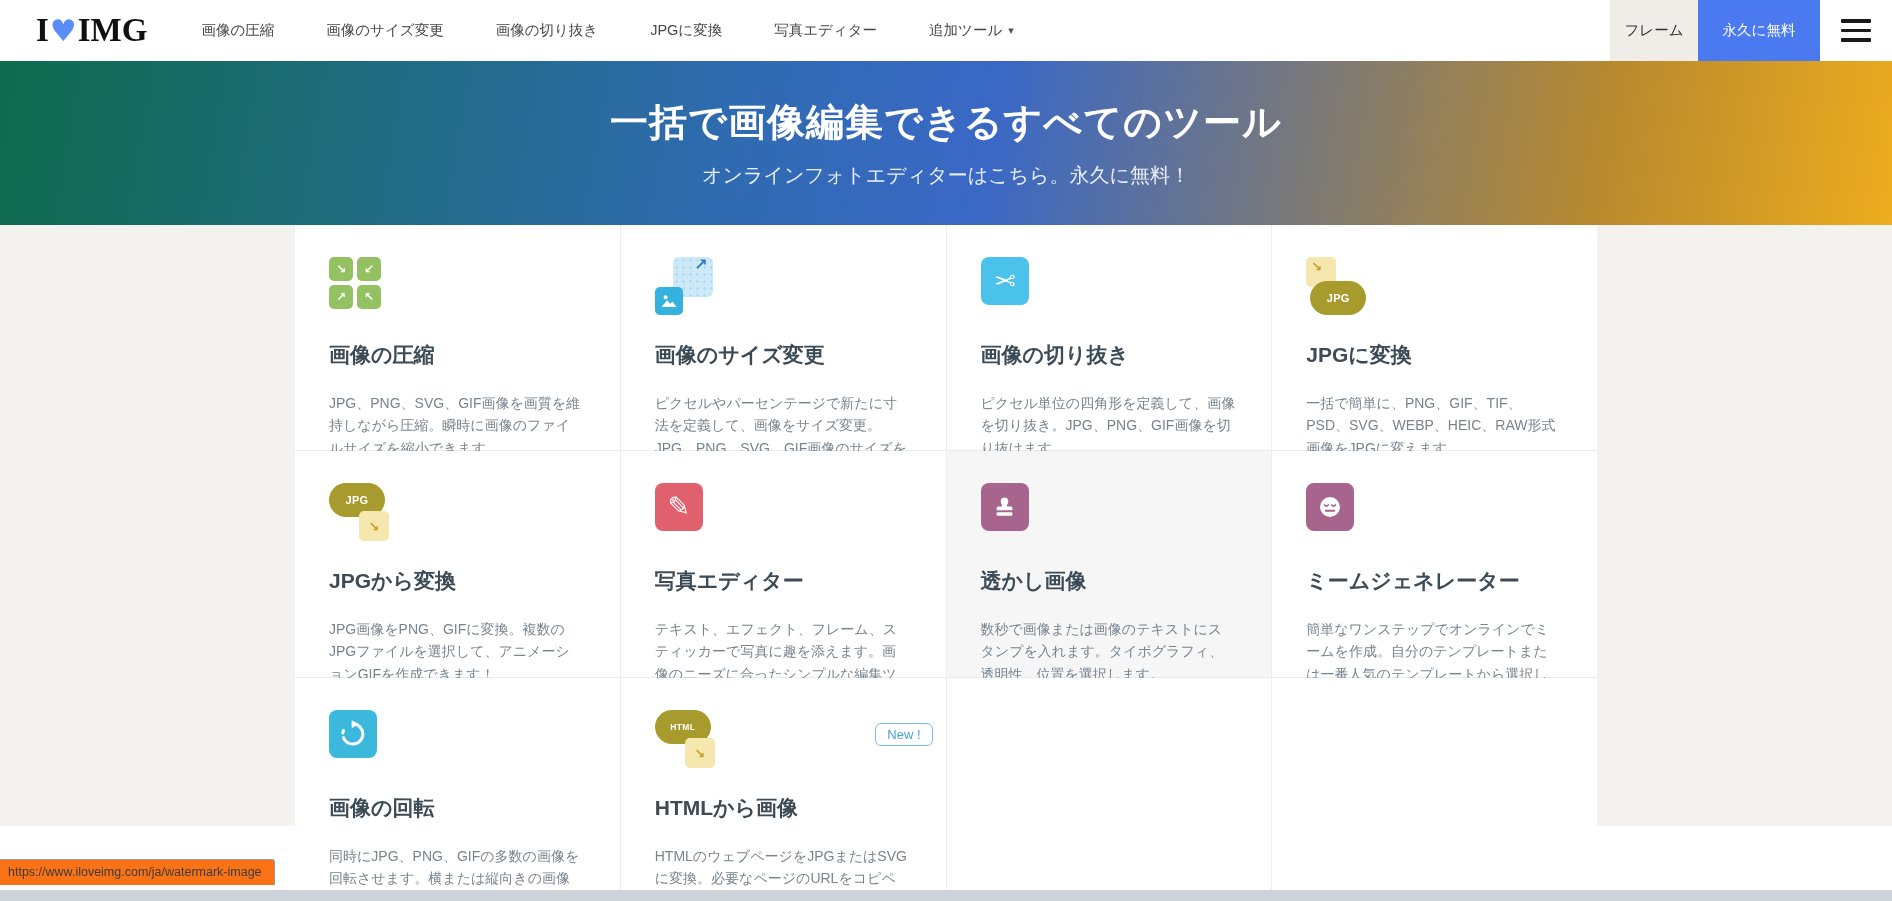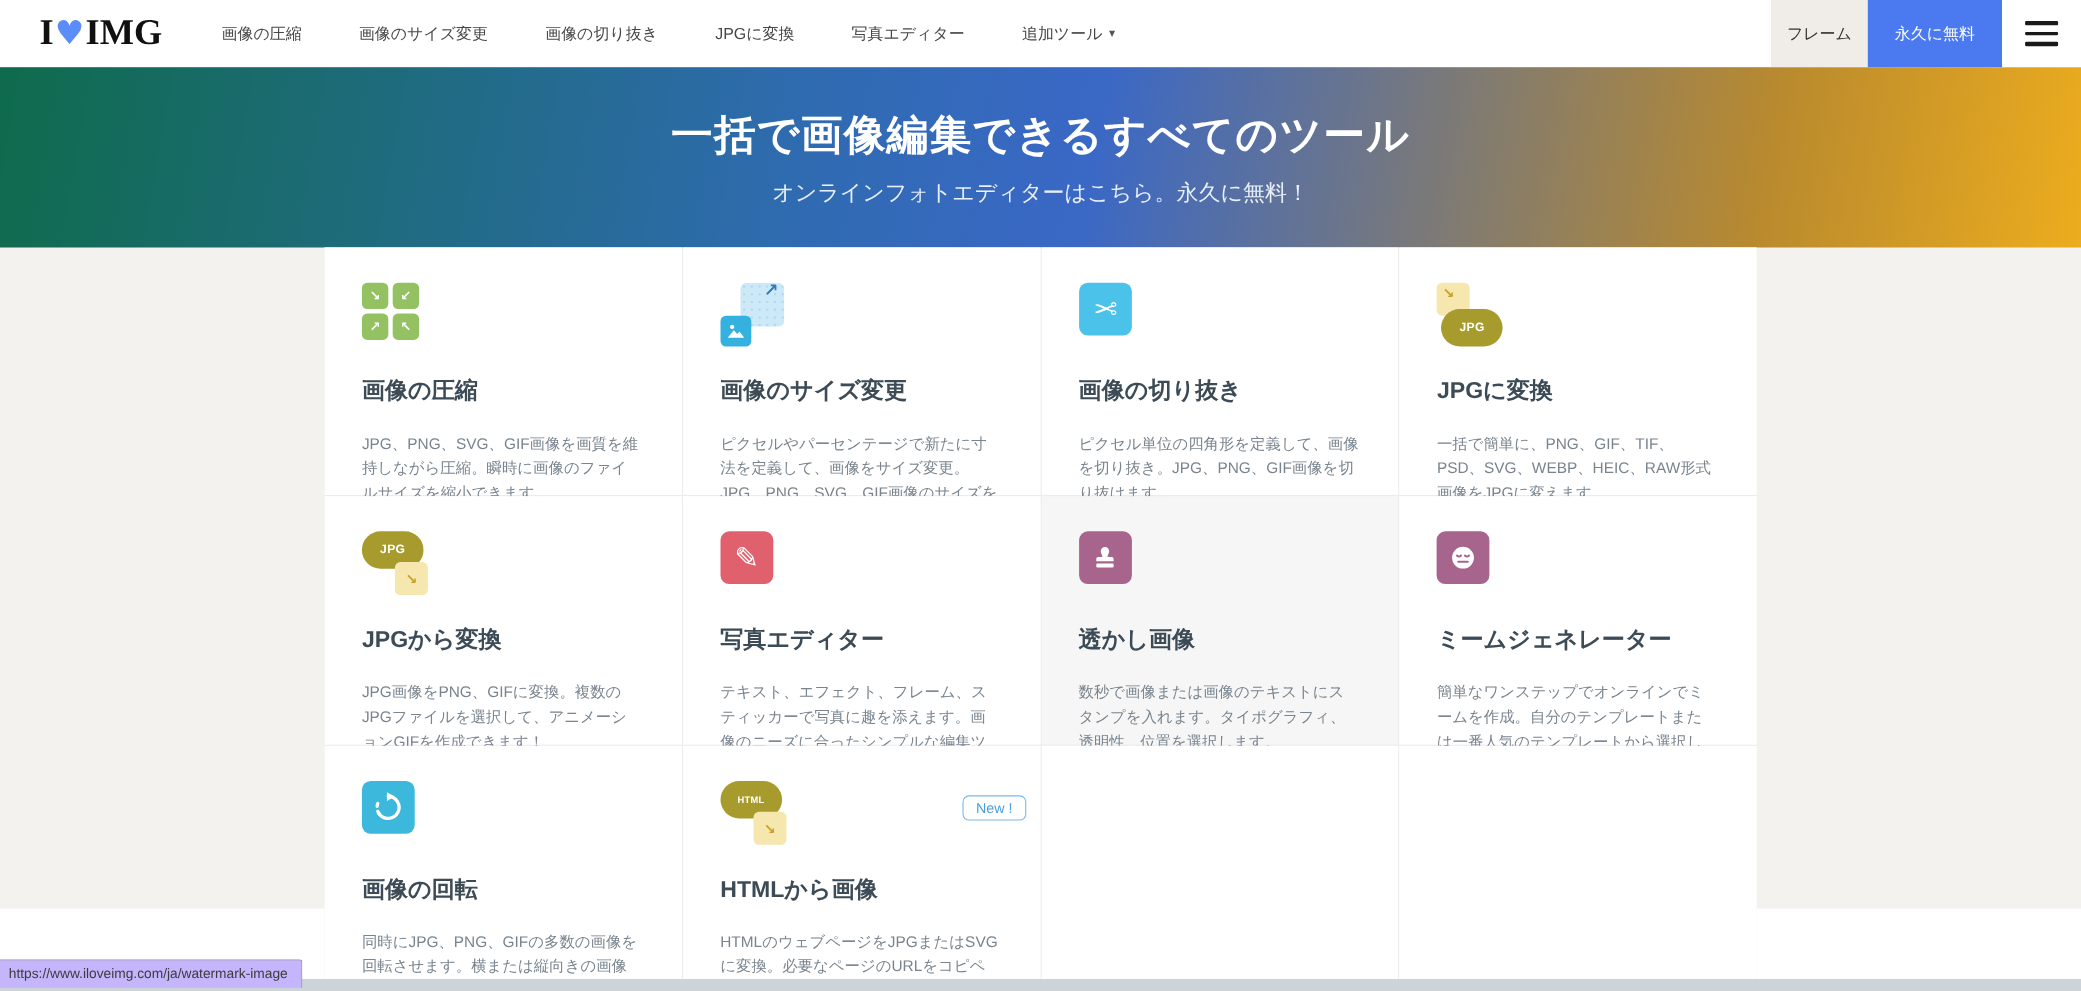--- a/index.html
+++ b/index.html
@@ -109,21 +109,21 @@
     position:absolute;width:56px;height:34px;background:var(--icon_olive);border-radius:17px;
     color:#fff;font-weight:700;font-size:11px;display:flex;align-items:center;justify-content:center;
     letter-spacing:.3px;
   }
   .duo-olive.br{right:0;bottom:0;}
   .duo-olive.tl{left:0;top:0;}
   .duo-olive.sm{font-size:8.5px;}
   
   .footer-band{position:absolute;left:0;bottom:0;width:100%;height:11px;background:var(--footer_band);z-index:8;}
   .status-tooltip{
-    position:absolute;left:0;bottom:3px;background:#c4b5fd;border:1px solid #9a9a9a;
+    position:absolute;left:0;bottom:16px;background:#f97316;border:1px solid #9a9a9a;
     border-left:none;border-bottom:none;border-radius:0 3px 0 0;padding:5px 12px 6px 8px;
     font-size:12.5px;color:#3c3c3c;z-index:9;
   }
 </style>
 </head>
 <body>
 
 <header class="header">
   <div class="logo">
     <span>I</span>

